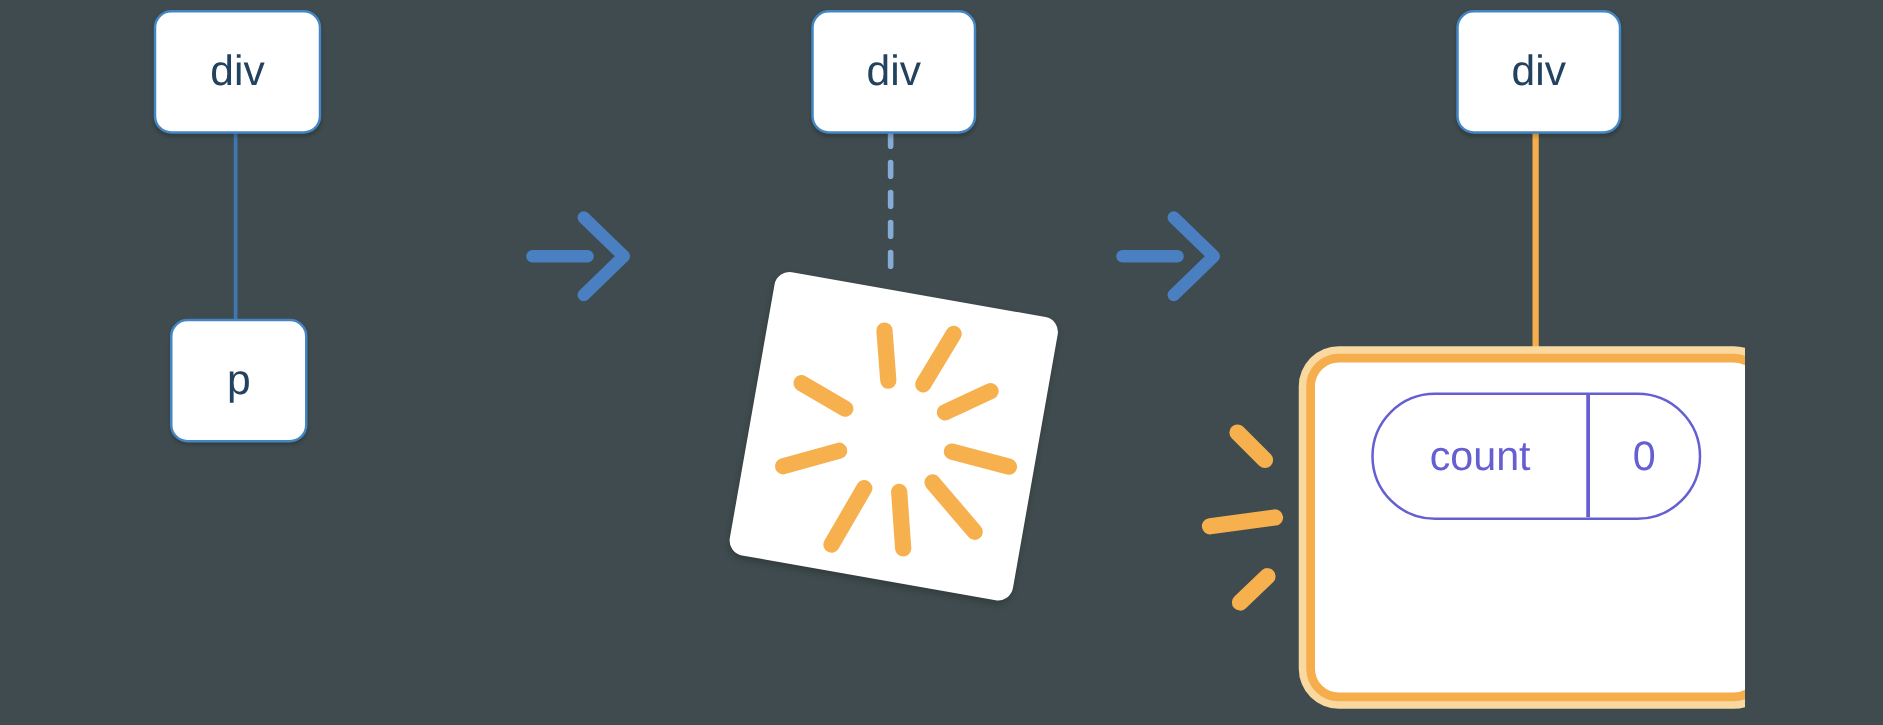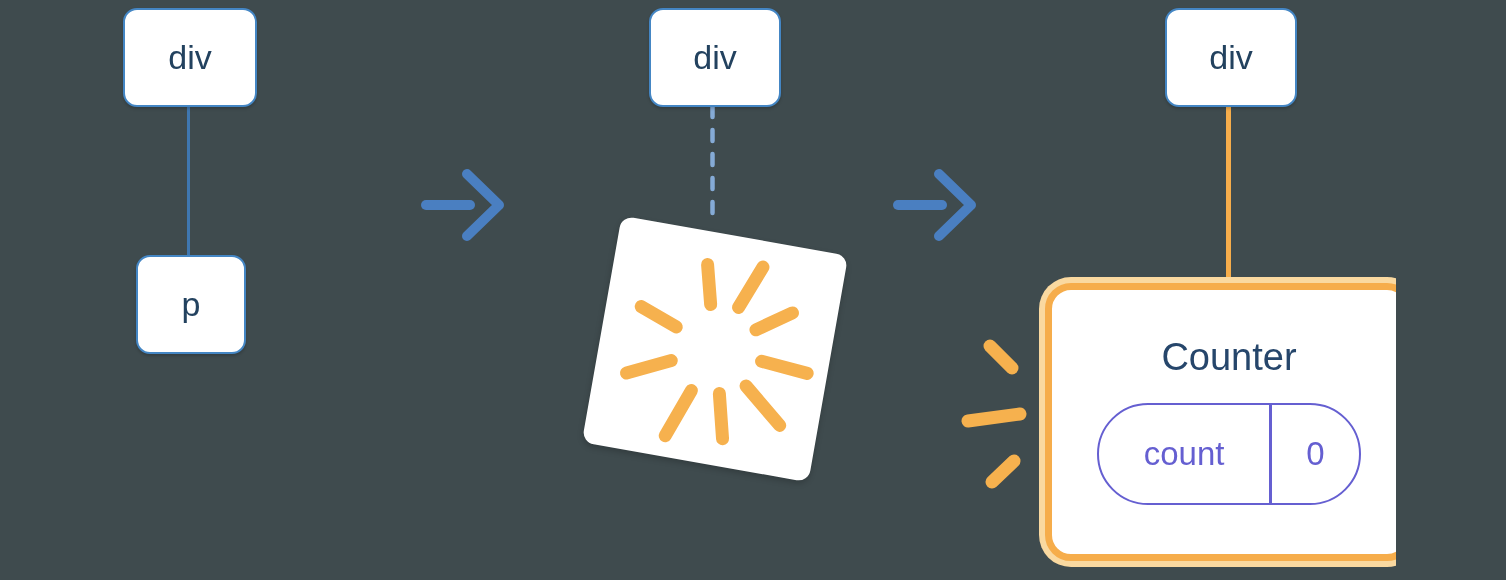--- a/index.html
+++ b/index.html
@@ -143,21 +143,20 @@
         <line x1="74" y1="134" x2="32" y2="154"></line>
         <line x1="73" y1="100" x2="35" y2="86"></line>
       </g>
     </svg>
   </div>
 
   <div class="node node-div-3">
     <span>div</span>
   </div>
   <div class="card">
-    <div class="card-title">Counter</div>
     <div class="pill">
       <div class="pill-key">count</div>
       <div class="pill-divider"></div>
       <div class="pill-value">0</div>
     </div>
   </div>
 
 </div>
 
 </body></html>

